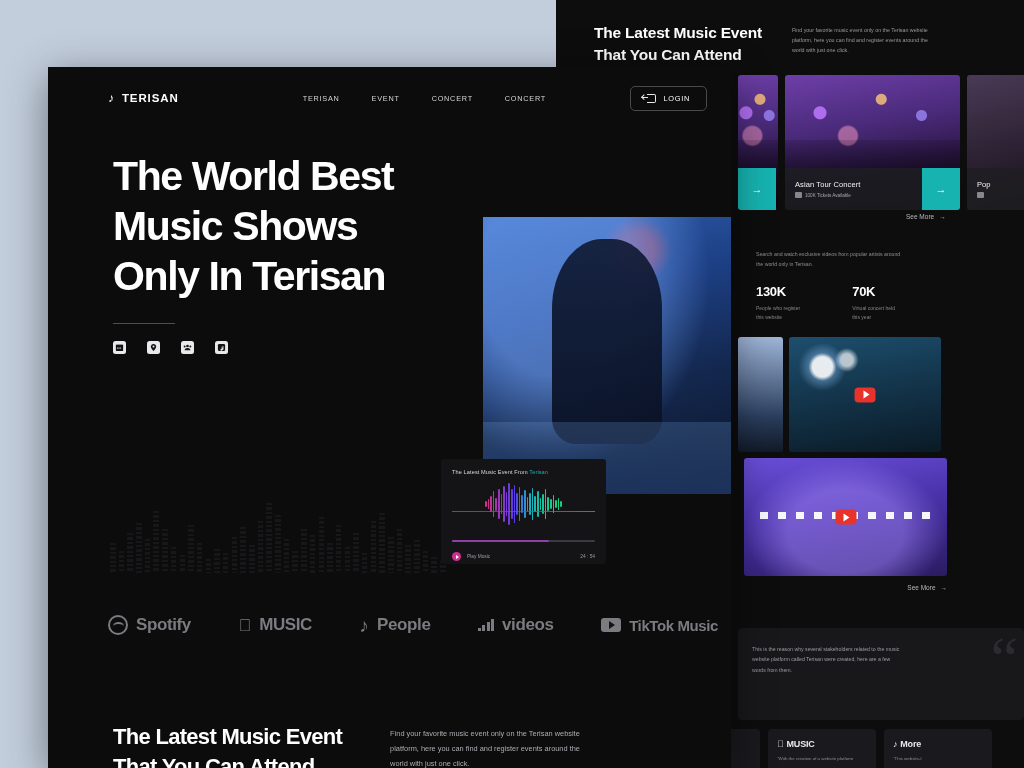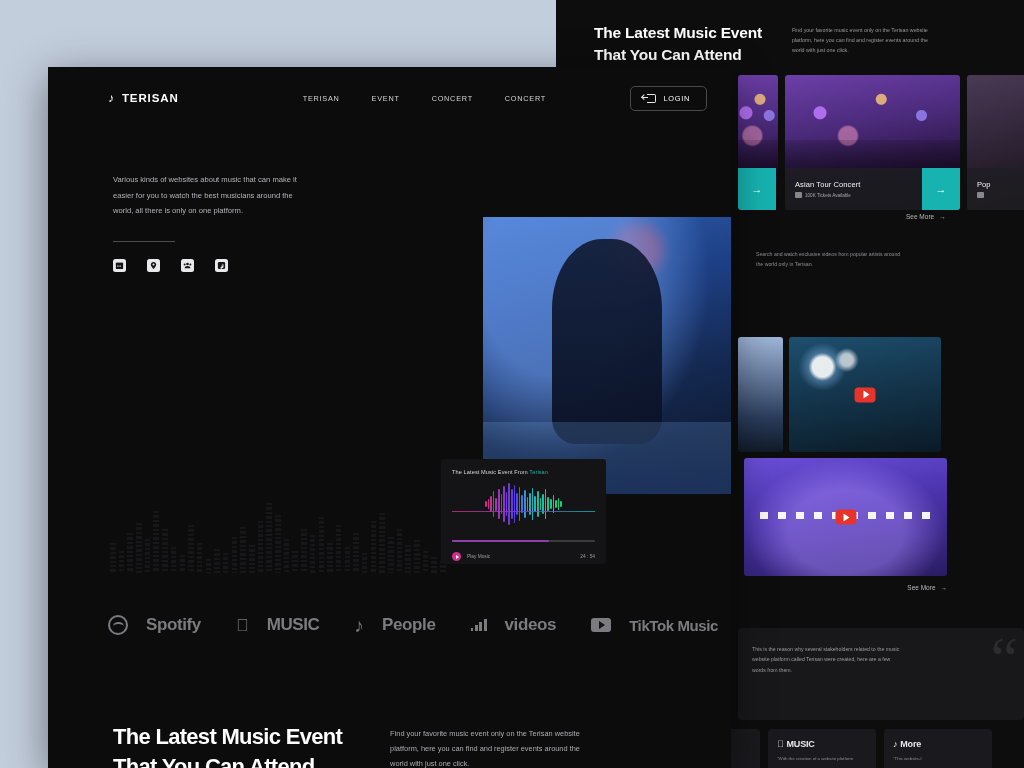--- a/index.html
+++ b/index.html
@@ -163,21 +163,21 @@
   .prow { display: flex; align-items: center; margin-top: 10px; }
   .pbtn { width: 9px; height: 9px; border-radius: 50%; background: #cf2f8e; display:flex; align-items:center; justify-content:center; }
   .pbtn::after { content:""; border-left:3px solid #fff; border-top:2px solid transparent; border-bottom:2px solid transparent; margin-left:1px; }
   .plabel { font-size: 4.8px; color: #9d9da3; margin-left: 6px; }
   .ptime { font-size: 4.8px; color: #9d9da3; margin-left: auto; }
 
   .eq { position: absolute; left: 62px; top: 428px; display: flex; align-items: flex-end; gap: 3.2px; height: 78px; opacity: .5; }
   .eq i { width: 5.5px; background: repeating-linear-gradient(180deg, #232326 0 2.4px, #0c0c0c 2.4px 4.4px); display:block; }
 
   .logos { position: absolute; left: 60px; top: 548px; width: 610px; display: flex; align-items: center; justify-content: space-between; }
-  .brand { display: flex; align-items: center; gap: 18px; color: #7b7b80; font-weight: 700; }
+  .brand { display: flex; align-items: center; gap: 8px; color: #7b7b80; font-weight: 700; }
   .brand .txt { font-size: 17px; letter-spacing: -.4px; }
   .brand.yt .txt { font-size: 15px; }
   .sp-ic { width: 20px; height: 20px; border-radius: 50%; border: 2.4px solid #7b7b80; position: relative; }
   .sp-ic::after { content:""; position:absolute; left:3px; top:5px; width:11px; height:7px; border-top:2px solid #7b7b80; border-radius:50%; }
   .ap-ic { font-size: 17px; line-height: 1; }
   .tk-ic { font-size: 19px; line-height: 1; }
   .dz-ic { display: flex; align-items: flex-end; gap: 1.6px; height: 12px; }
   .dz-ic i { width: 2.8px; background: #7b7b80; display: block; }
   .yt-ic { width: 20px; height: 14px; background: #7b7b80; border-radius: 3px; display:flex; align-items:center; justify-content:center; }
   .yt-ic::after { content:""; border-left:6px solid #141416; border-top:4px solid transparent; border-bottom:4px solid transparent; margin-left:1.5px; }
@@ -233,20 +233,32 @@
     </div>
 
     <div style="position:absolute;left:350px;top:213px;" class="see-more">
       <span>See More</span>
       <span>→</span>
     </div>
 
     <div class="bp-stats">
       <div class="lead">Search and watch exclusive videos from popular artists around
 the world only in Terisan.</div>
+      <div class="stat-row">
+        <div>
+          <div class="stat-num">130K</div>
+          <div class="stat-lbl">People who register
+this website</div>
+        </div>
+        <div>
+          <div class="stat-num">70K</div>
+          <div class="stat-lbl">Virtual concert held
+this year</div>
+        </div>
+      </div>
     </div>
 
     <div class="bp-videos">
       <div class="vrow">
         <div class="vid small"></div>
         <div class="vid mid">
           <div class="ph stage1"></div>
           <div class="play-btn"></div>
         </div>
       </div>
@@ -312,23 +324,23 @@
         <a href="#">CONCERT</a>
         <a href="#">CONCERT</a>
       </div>
       <button class="login-btn">
         <span class="login-icon"></span>
         <span>LOGIN</span>
       </button>
     </div>
 
     <div class="hero">
-      <div class="hero-sub">Various kinds of websites about music that can make it
-easier for you to watch the best musicians around the
-world, all there is only on one platform.</div>
+      <h1 class="hero-title">The World Best
+Music Shows
+Only In Terisan</h1>
       <div class="rule"></div>
       <div class="icon-row">
         <span class="ibox">
           <svg width="9" height="9" viewBox="0 0 10 10">
               <rect x="1" y="2" width="8" height="7" rx="1" fill="#141416"></rect>
               <rect x="1" y="2" width="8" height="2" fill="#141416"></rect>
               <rect x="2.5" y="5" width="1.4" height="1.4" fill="#e9e9ec"></rect>
               <rect x="5" y="5" width="1.4" height="1.4" fill="#e9e9ec"></rect>
             </svg>
         </span>

